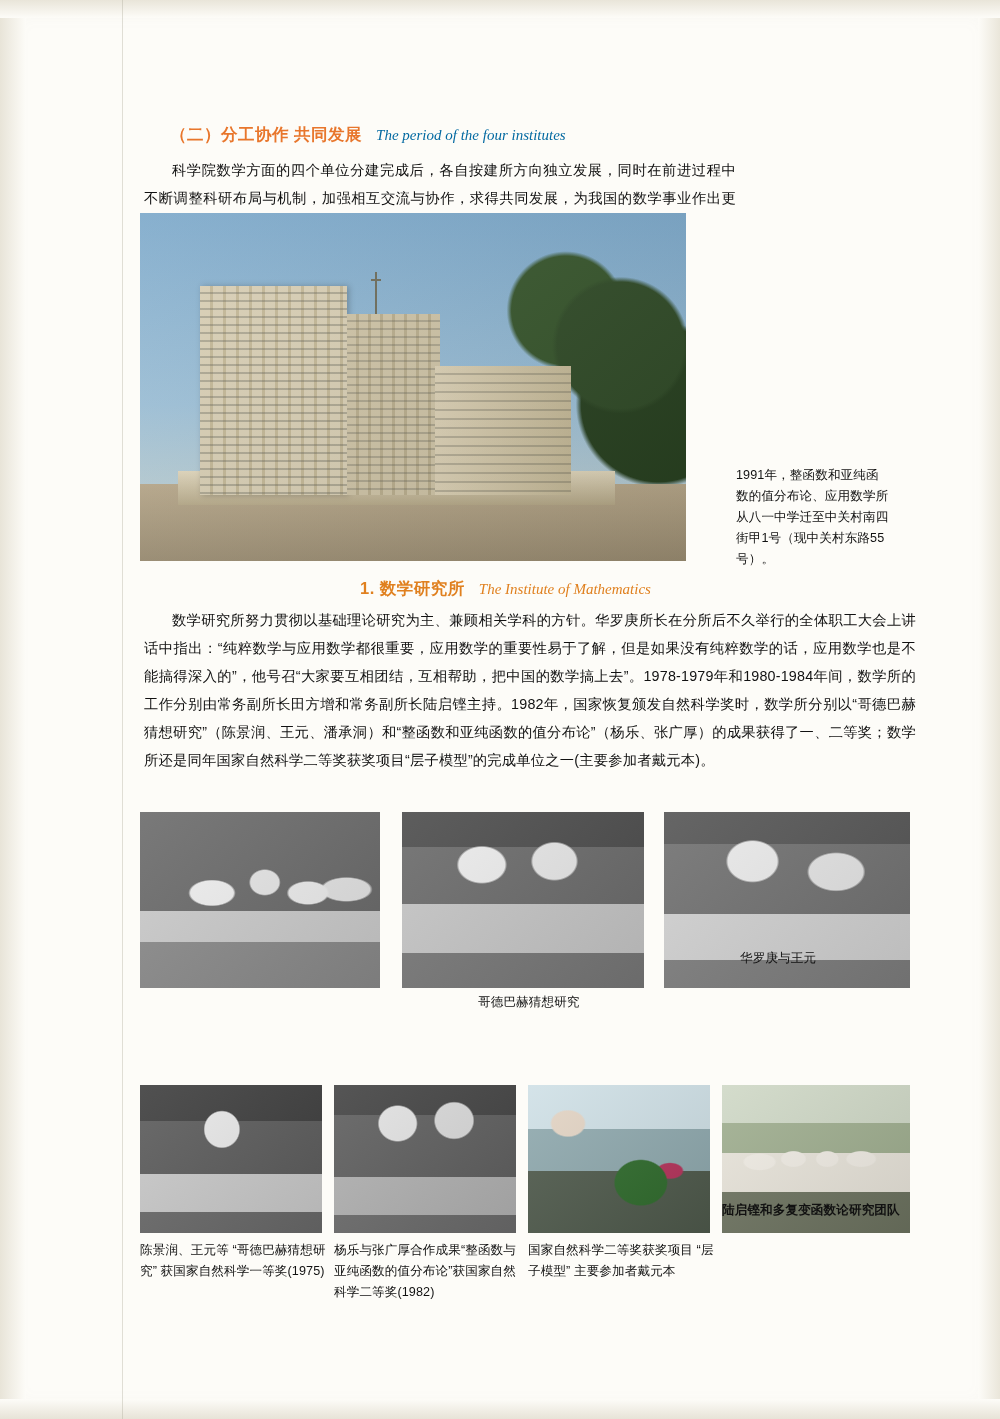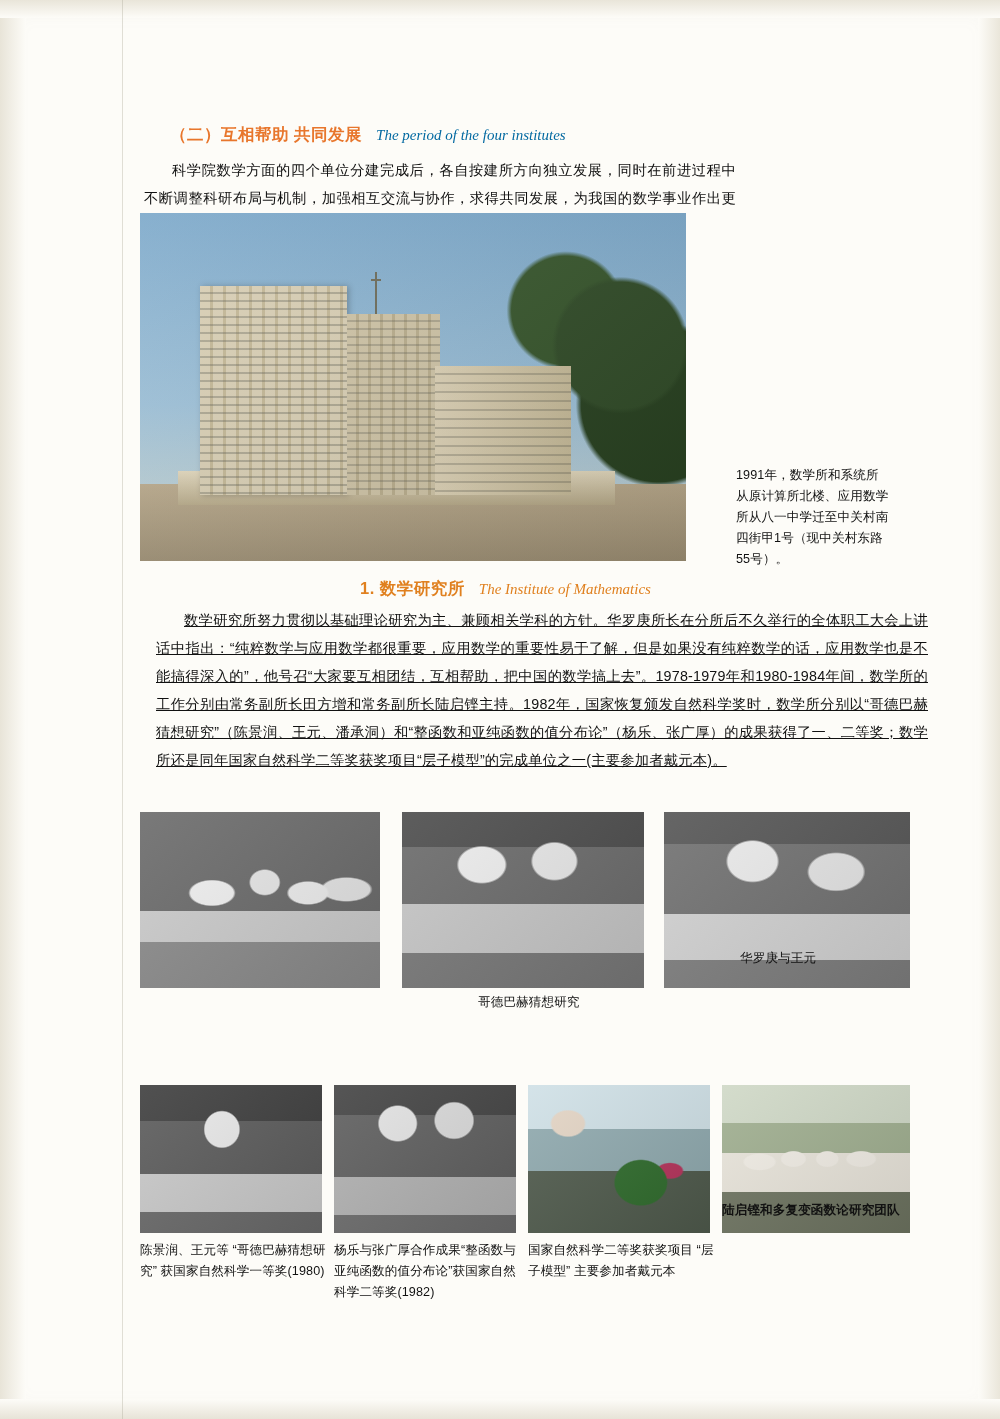--- a/index.html
+++ b/index.html
@@ -245,45 +245,45 @@
 
 <div class="page">
 
   <div class="scan-edge-left"></div>
   <div class="scan-edge-right"></div>
   <div class="scan-edge-top"></div>
   <div class="scan-edge-bottom"></div>
   <div class="guide-line"></div>
 
   <div class="sec-head" style="left:170px; top:124px;">
-    <span class="cn">（二）互相帮助  共同发展</span>
+    <span class="cn">（二）分工协作  共同发展</span>
     <span class="en">The period of the four institutes</span>
   </div>
 
   <div class="para indent" style="left:144px; top:156px; width:592px;">科学院数学方面的四个单位分建完成后，各自按建所方向独立发展，同时在前进过程中不断调整科研布局与机制，加强相互交流与协作，求得共同发展，为我国的数学事业作出更大贡献。</div>
 
   <div class="photo" style="left:140px; top:213px; width:546px; height:348px;">
     <div class="bldg">
       <div class="podium"></div>
       <div class="tower"></div>
       <div class="tower2"></div>
       <div class="slab"></div>
       <div class="mast"></div>
     </div>
     <div class="glow"></div>
   </div>
 
-  <div class="cap" style="left:736px; top:465px; width:154px;">1991年，数学所和系统所从原计算所北楼、应用数学所从八一中学迁至中关村南四街甲1号（现中关村东路55号）。</div>
+  <div class="cap" style="left:736px; top:465px; width:154px;">1991年，整函数和亚纯函数的值分布论、应用数学所从八一中学迁至中关村南四街甲1号（现中关村东路55号）。</div>
 
   <div class="sec-head h2" style="left:360px; top:578px;">
     <span class="cn">1. 数学研究所</span>
     <span class="en">The Institute of Mathematics</span>
   </div>
 
-  <div class="para indent" style="left:156px; top:606px; width:772px;text-decoration:underline;">数学研究所努力贯彻以基础理论研究为主、兼顾相关学科的方针。华罗庚所长在分所后不久举行的全体职工大会上讲话中指出：“纯粹数学与应用数学都很重要，应用数学的重要性易于了解，但是如果没有纯粹数学的话，应用数学也是不能搞得深入的”，他号召“大家要互相团结，互相帮助，把中国的数学搞上去”。1978-1979年和1980-1984年间，数学所的工作分别由常务副所长田方增和常务副所长陆启铿主持。1982年，国家恢复颁发自然科学奖时，数学所分别以“哥德巴赫猜想研究”（陈景润、王元、潘承洞）和“整函数和亚纯函数的值分布论”（杨乐、张广厚）的成果获得了一、二等奖；数学所还是同年国家自然科学二等奖获奖项目“层子模型”的完成单位之一(主要参加者戴元本)。</div>
+  <div class="para indent" style="left:144px; top:606px; width:772px;">数学研究所努力贯彻以基础理论研究为主、兼顾相关学科的方针。华罗庚所长在分所后不久举行的全体职工大会上讲话中指出：“纯粹数学与应用数学都很重要，应用数学的重要性易于了解，但是如果没有纯粹数学的话，应用数学也是不能搞得深入的”，他号召“大家要互相团结，互相帮助，把中国的数学搞上去”。1978-1979年和1980-1984年间，数学所的工作分别由常务副所长田方增和常务副所长陆启铿主持。1982年，国家恢复颁发自然科学奖时，数学所分别以“哥德巴赫猜想研究”（陈景润、王元、潘承洞）和“整函数和亚纯函数的值分布论”（杨乐、张广厚）的成果获得了一、二等奖；数学所还是同年国家自然科学二等奖获奖项目“层子模型”的完成单位之一(主要参加者戴元本)。</div>
 
   <div class="photo" style="left:140px; top:812px; width:240px; height:176px;">
     <div class="bw bw-meeting"></div>
     <div class="glow"></div>
   </div>
 
   <div class="photo" style="left:402px; top:812px; width:242px; height:176px;">
     <div class="bw bw-two"></div>
     <div class="glow"></div>
   </div>
@@ -292,21 +292,21 @@
   <div class="photo" style="left:664px; top:812px; width:246px; height:176px;">
     <div class="bw bw-desk"></div>
     <div class="glow"></div>
   </div>
   <div class="cap" style="left:740px; top:948px; width:200px;">华罗庚与王元</div>
 
   <div class="photo" style="left:140px; top:1085px; width:182px; height:148px;">
     <div class="bw bw-reading"></div>
     <div class="glow"></div>
   </div>
-  <div class="cap" style="left:140px; top:1240px; width:186px;">陈景润、王元等 “哥德巴赫猜想研究” 获国家自然科学一等奖(1980)</div>
+  <div class="cap" style="left:140px; top:1240px; width:186px;">陈景润、王元等 “哥德巴赫猜想研究” 获国家自然科学一等奖(1975)</div>
 
   <div class="photo" style="left:334px; top:1085px; width:182px; height:148px;">
     <div class="bw bw-pair"></div>
     <div class="glow"></div>
   </div>
   <div class="cap" style="left:334px; top:1240px; width:186px;">杨乐与张广厚合作成果“整函数与亚纯函数的值分布论”获国家自然科学二等奖(1982)</div>
 
   <div class="photo" style="left:528px; top:1085px; width:182px; height:148px;">
     <div class="col-podium" style="position:absolute;left:0;top:0;right:0;bottom:0;"></div>
     <div class="glow"></div>

